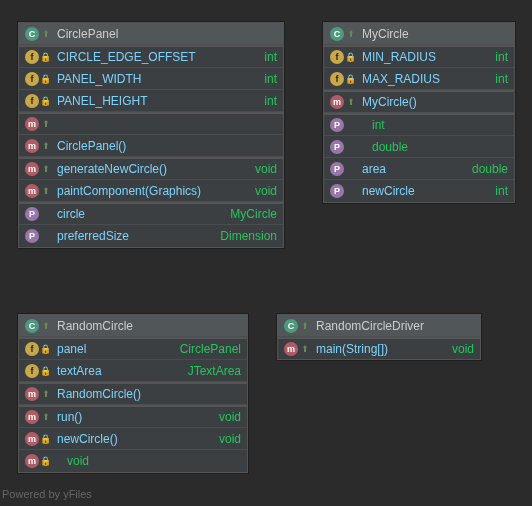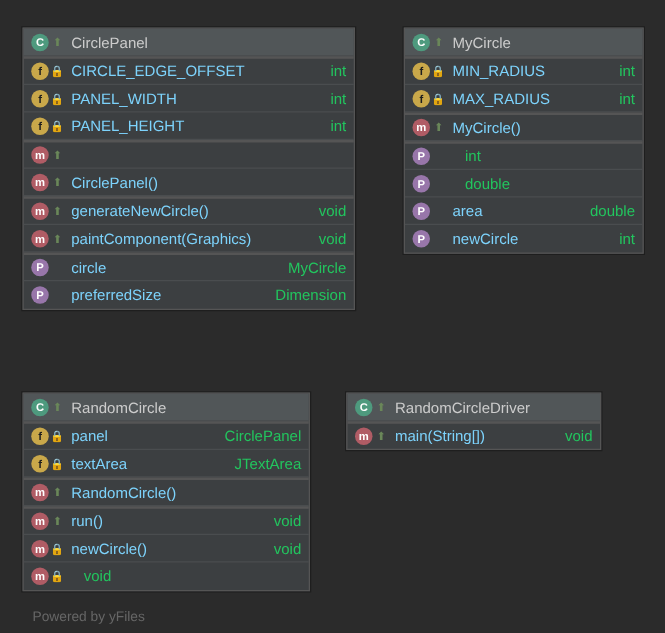--- a/index.html
+++ b/index.html
@@ -54,21 +54,21 @@
     margin-right: 6px;
     flex: 0 0 10px;
   }
   .mod-lock { color: #c9a84a; }
   .mod-up   { color: #6a8759; }
   .name { flex: 1 1 auto; color: #7dd3fc; }
   .header .name { color: #cccccc; }
   .type { color: #22c55e; margin-left: 10px; white-space: nowrap; }
   .footer {
     position: absolute;
-    left: 26px; bottom: 6px;
+    left: 2px; bottom: 6px;
     color: #666; font-size: 11px; text-align: center;
   }
 </style>
 </head>
 <body>
 
 <div class="footer">Powered by yFiles</div>
 
 <div class="class-box" style="left: 18px; top: 22px; width: 266px;">
     <div class="row header">

